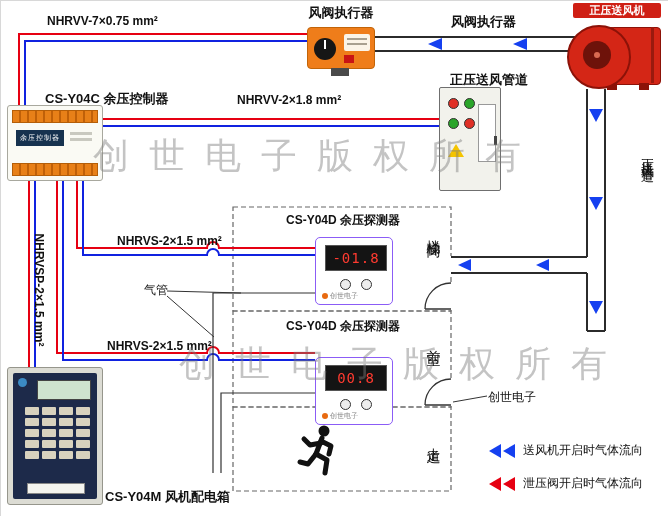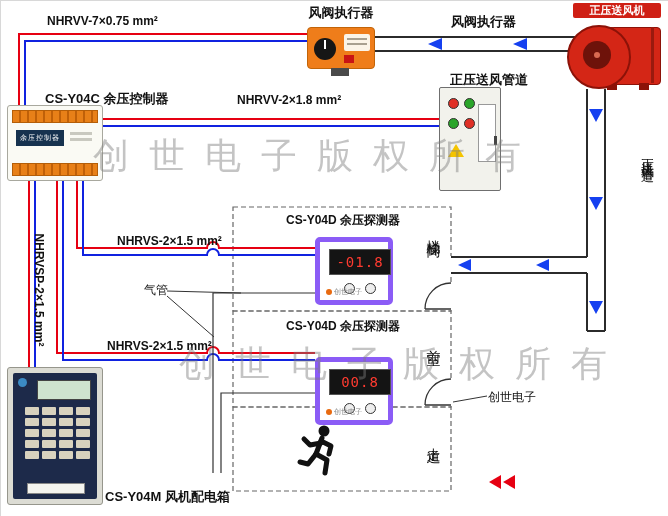--- a/index.html
+++ b/index.html
@@ -34,21 +34,21 @@
   
   .monitor{background:#dcdcd4;border:1px solid #96968c;border-radius:3px;padding:5px;}
   .mon-panel{position:relative;width:100%;height:100%;background:#1d2a4a;border-radius:2px;}
   .mon-logo{position:absolute;left:5px;top:5px;width:9px;height:9px;border-radius:50%;background:#3b8ac4;}
   .mon-lcd{position:absolute;left:24px;top:7px;width:52px;height:18px;background:#cfe3cf;border:1px solid #444;}
   .keys{position:absolute;left:12px;top:34px;display:grid;grid-template-columns:repeat(4,14px);
         grid-auto-rows:8px;gap:3px;}
   .keys i{background:#d8d2be;border-radius:1px;}
   .mon-slot{position:absolute;left:14px;top:110px;width:56px;height:9px;background:#f4f4f0;border:1px solid #888;}
   
-  .detector{background:#fff;border:5px solid #8b5cf6;border-radius:5px;}
+  .detector{background:#fff;border:1px solid #8b5cf6;border-radius:5px;}
   .det-disp{position:absolute;left:9px;top:7px;width:60px;height:24px;background:#141414;border:1px solid #555;
             color:#ff3b30;font-family:"DejaVu Sans Mono",monospace;font-size:14px;line-height:24px;
             text-align:center;letter-spacing:1px;}
   .det-btn{position:absolute;top:41px;width:9px;height:9px;border:1.5px solid #333;border-radius:50%;background:#eee;}
   .det-brand{position:absolute;left:6px;bottom:3px;display:flex;align-items:center;gap:2px;
              font-size:7px;color:#888;font-weight:normal;}
   .det-brand b{width:6px;height:6px;border-radius:50%;background:#e86a10;display:inline-block;}
   
   .distbox{background:#f2f2ec;border:1.5px solid #6f6f6f;border-radius:2px;}
   .lamp{position:absolute;width:9px;height:9px;border-radius:50%;border:1px solid #333;}
@@ -261,23 +261,31 @@
     <circle cx="27" cy="8" r="5.5" fill="#111"></circle>
     <g stroke="#111" stroke-width="5" stroke-linecap="round" stroke-linejoin="round" fill="none">
       <path d="M25,15 L19,31"></path>
       <path d="M24,18 L34,23 L32,31"></path>
       <path d="M24,20 L13,22 L7,16"></path>
       <path d="M19,31 L30,37 L28,50"></path>
       <path d="M19,31 L11,41 L3,39"></path>
     </g>
   </svg>
 
+  <div class="legend-row" style="left:488px;top:441px">
+    <span class="legend-icon" style="color:var(--arrow-blue)">
+        <i class="tri-l"></i>
+        <i class="tri-l"></i>
+      </span>
+    <span class="legend-text">送风机开启时气体流向</span>
+  </div>
   <div class="legend-row" style="left:488px;top:474px">
     <span class="legend-icon" style="color:var(--wire-red)">
         <i class="tri-l"></i>
         <i class="tri-l"></i>
       </span>
+    <span class="legend-text">泄压阀开启时气体流向</span>
   </div>
 
   <div class="wm" style="left:92px;top:131px">创世电子版权所有</div>
   <div class="wm" style="left:178px;top:339px">创世电子版权所有</div>
 
 </div>
 
 </body></html>

